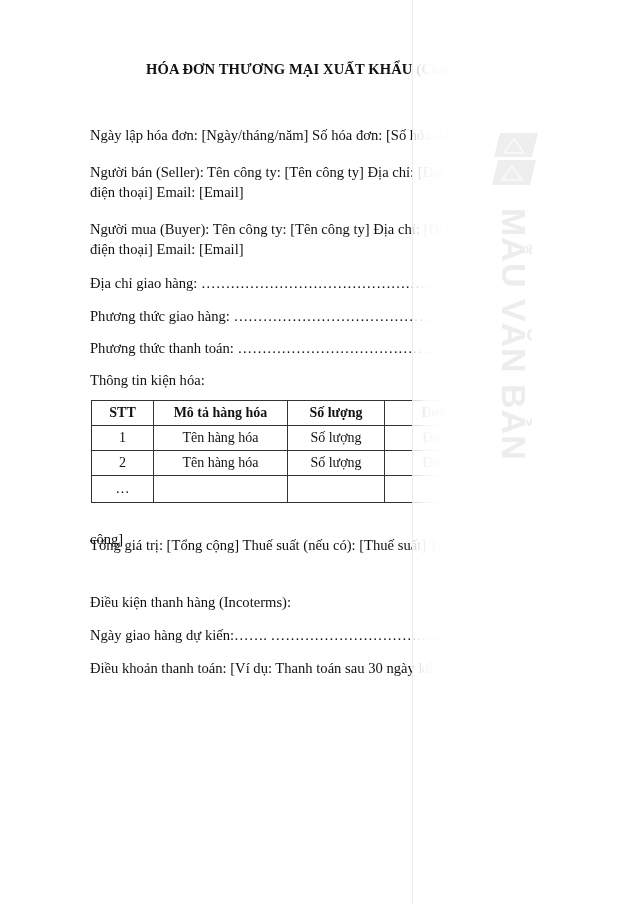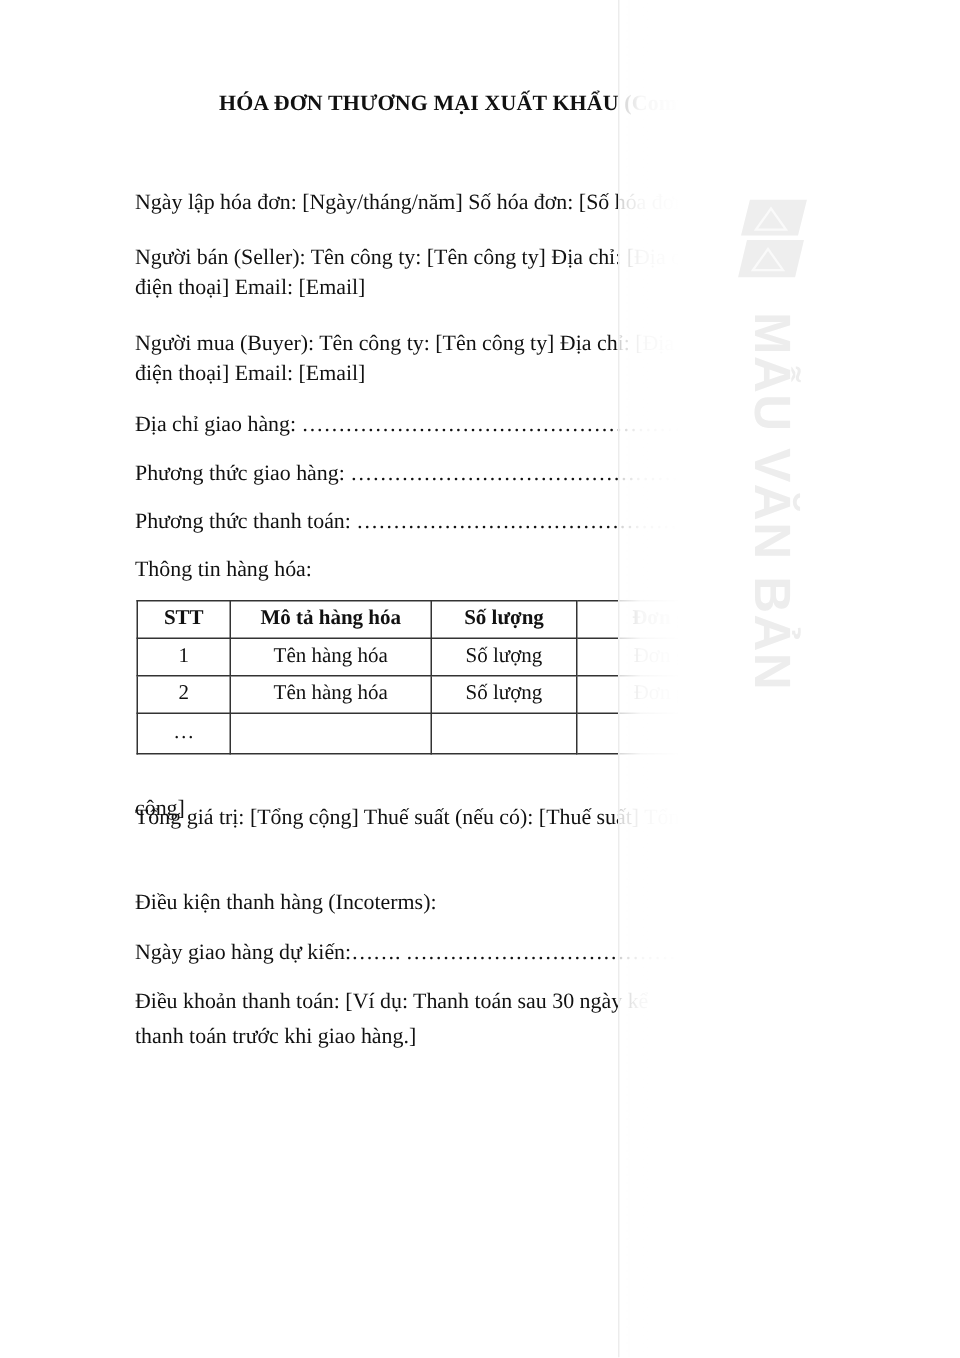--- a/index.html
+++ b/index.html
@@ -54,21 +54,21 @@
   <div class="title">HÓA ĐƠN THƯƠNG MẠI XUẤT KHẨU (Commercial Invoice)</div>
 
   <div class="line" style="top:127px">Ngày lập hóa đơn: [Ngày/tháng/năm] Số hóa đơn: [Số hóa đơn]</div>
   <div class="line" style="top:164px">Người bán (Seller): Tên công ty: [Tên công ty] Địa chỉ: [Địa chỉ] Số</div>
   <div class="line" style="top:184px">điện thoại] Email: [Email]</div>
   <div class="line" style="top:221px">Người mua (Buyer): Tên công ty: [Tên công ty] Địa chỉ: [Địa chỉ] Số</div>
   <div class="line" style="top:241px">điện thoại] Email: [Email]</div>
   <div class="line" style="top:275px">Địa chỉ giao hàng: ……………………………………………………………………………</div>
   <div class="line" style="top:308px">Phương thức giao hàng: ……………………………………………………………………</div>
   <div class="line" style="top:340px">Phương thức thanh toán: ……………………………………………………………………</div>
-  <div class="line" style="top:372px">Thông tin hàng hóa:</div>
+  <div class="line" style="top:372px">Thông tin kiện hóa:</div>
 
   <table class="goods">
     <tbody>
         <tr>
       <th class="col-stt">STT</th>
       <th class="col-desc">Mô tả hàng hóa</th>
       <th class="col-qty">Số lượng</th>
       <th class="col-price">Đơn giá</th>
     </tr>
     <tr>
@@ -90,21 +90,20 @@
       <td></td>
     </tr>
   </tbody>
     </table>
 
   <div class="line" style="top:537px">Tổng giá trị: [Tổng cộng] Thuế suất (nếu có): [Thuế suất] Tổng</div>
   <div class="line" style="top:531px">cộng]</div>
   <div class="line" style="top:594px">Điều kiện thanh hàng (Incoterms):</div>
   <div class="line" style="top:627px">Ngày giao hàng dự kiến:……. ………………………………………………………</div>
   <div class="line" style="top:660px">Điều khoản thanh toán: [Ví dụ: Thanh toán sau 30 ngày kể</div>
-  <div class="line" style="top:683px">thanh toán trước khi giao hàng.]</div>
 
   <div class="overlay"></div>
 
   <svg class="wm-logo" viewBox="0 0 46 52">
     <polygon points="8,0 46,0 40,24 2,24" fill="#eeeeee"></polygon>
     <polygon points="6,27 44,27 38,52 0,52" fill="#eeeeee"></polygon>
     <path d="M12,20 L22,6 L32,20 Z" fill="none" stroke="#fafafa" stroke-width="1.5"></path>
     <path d="M10,47 L20,33 L30,47 Z" fill="none" stroke="#fafafa" stroke-width="1.5"></path>
   </svg>
 

